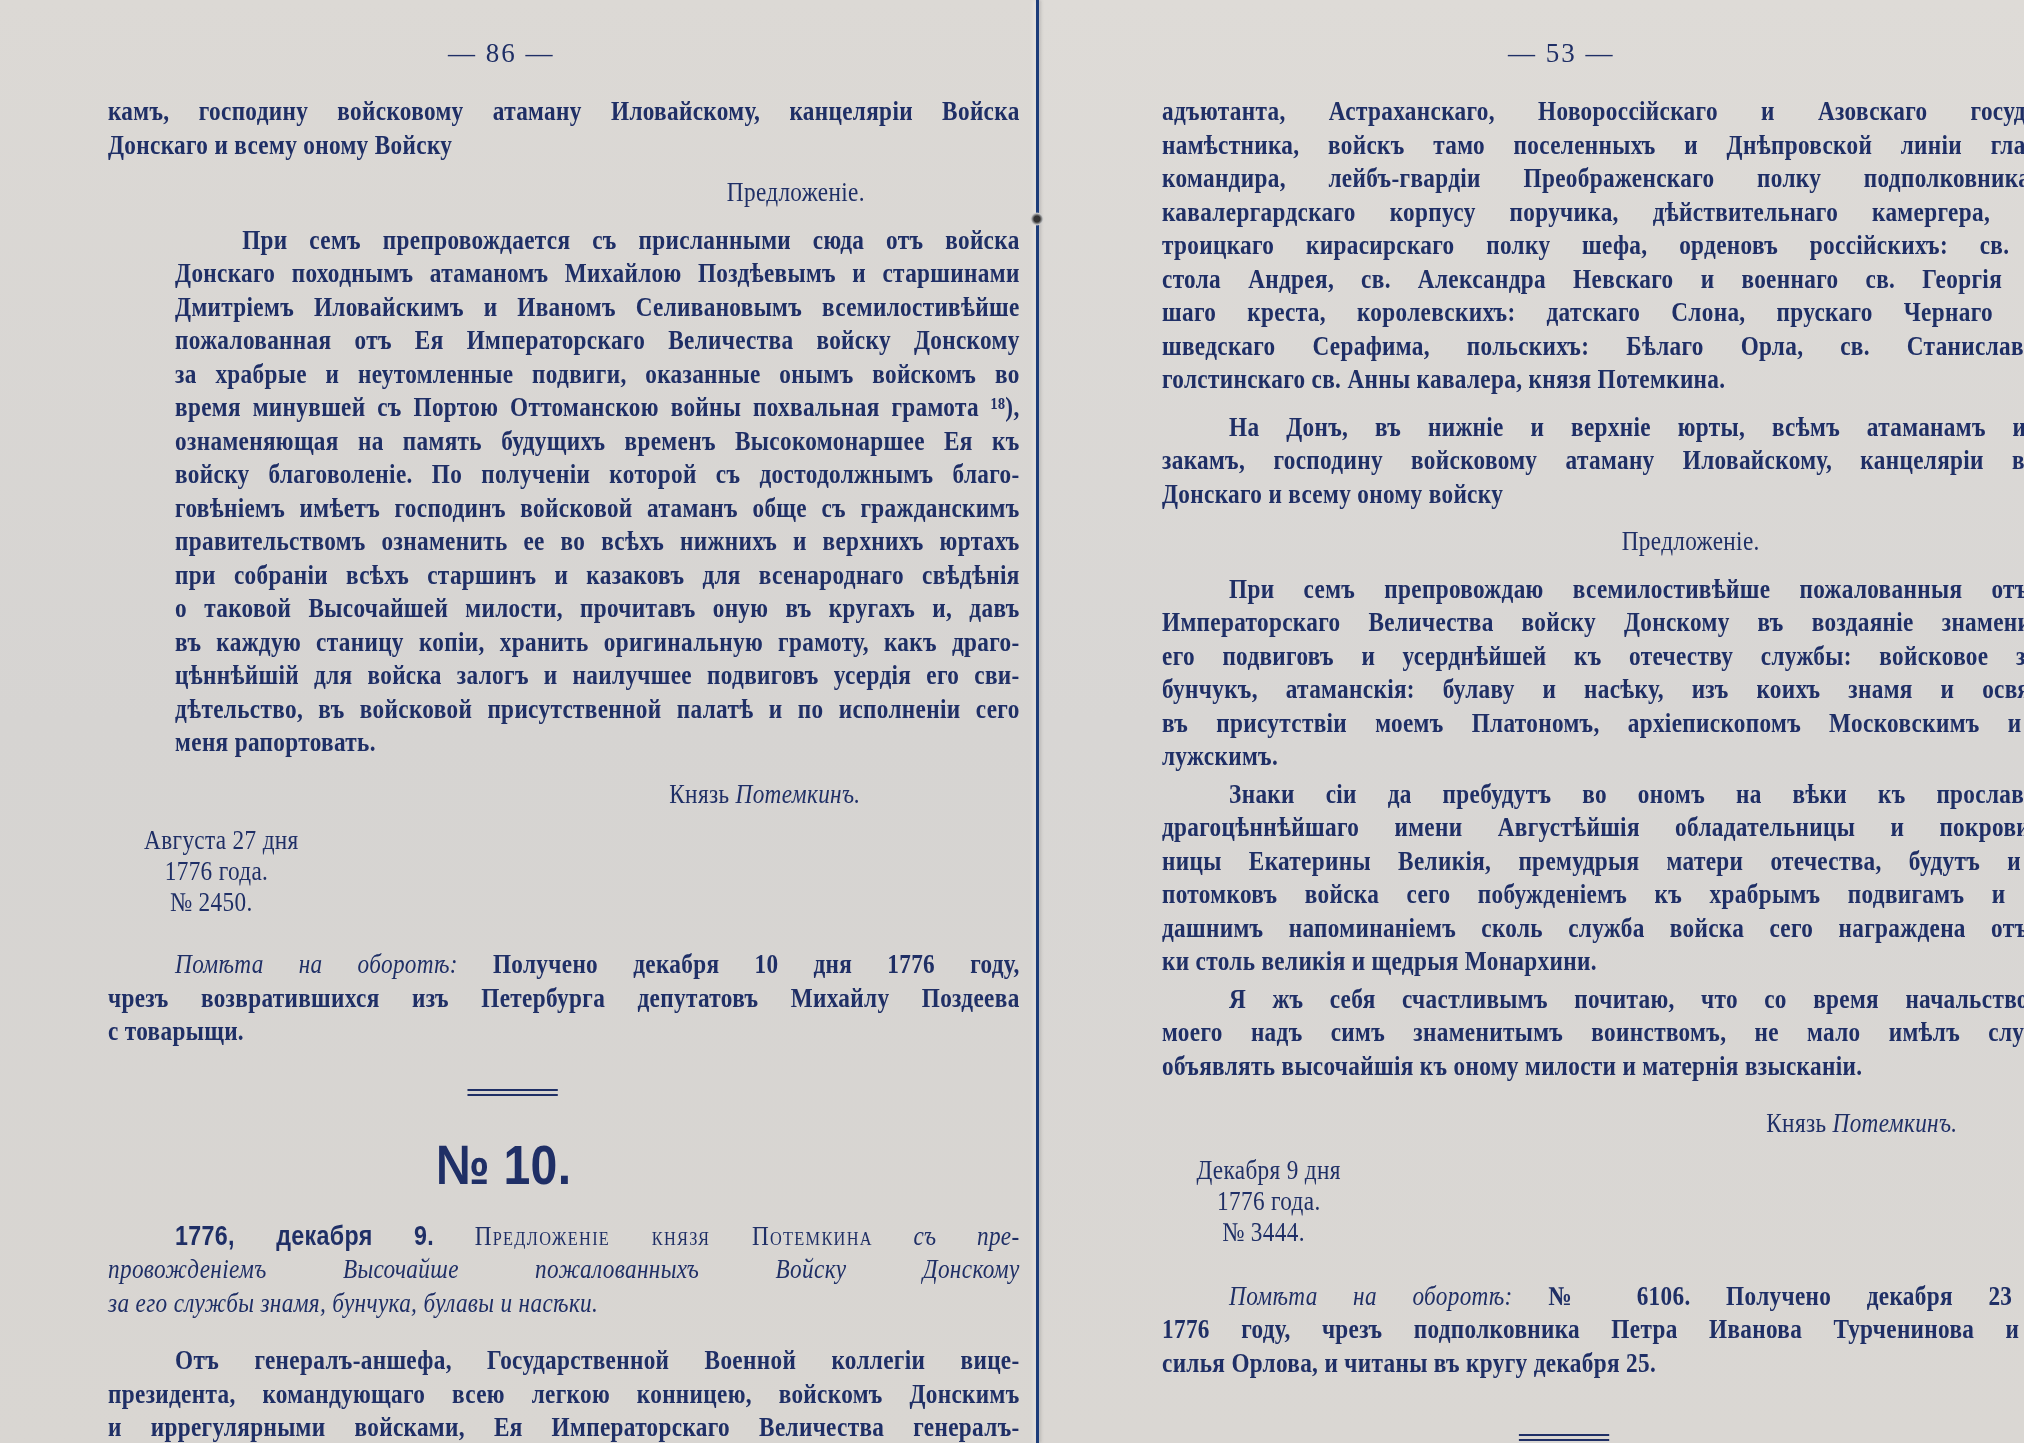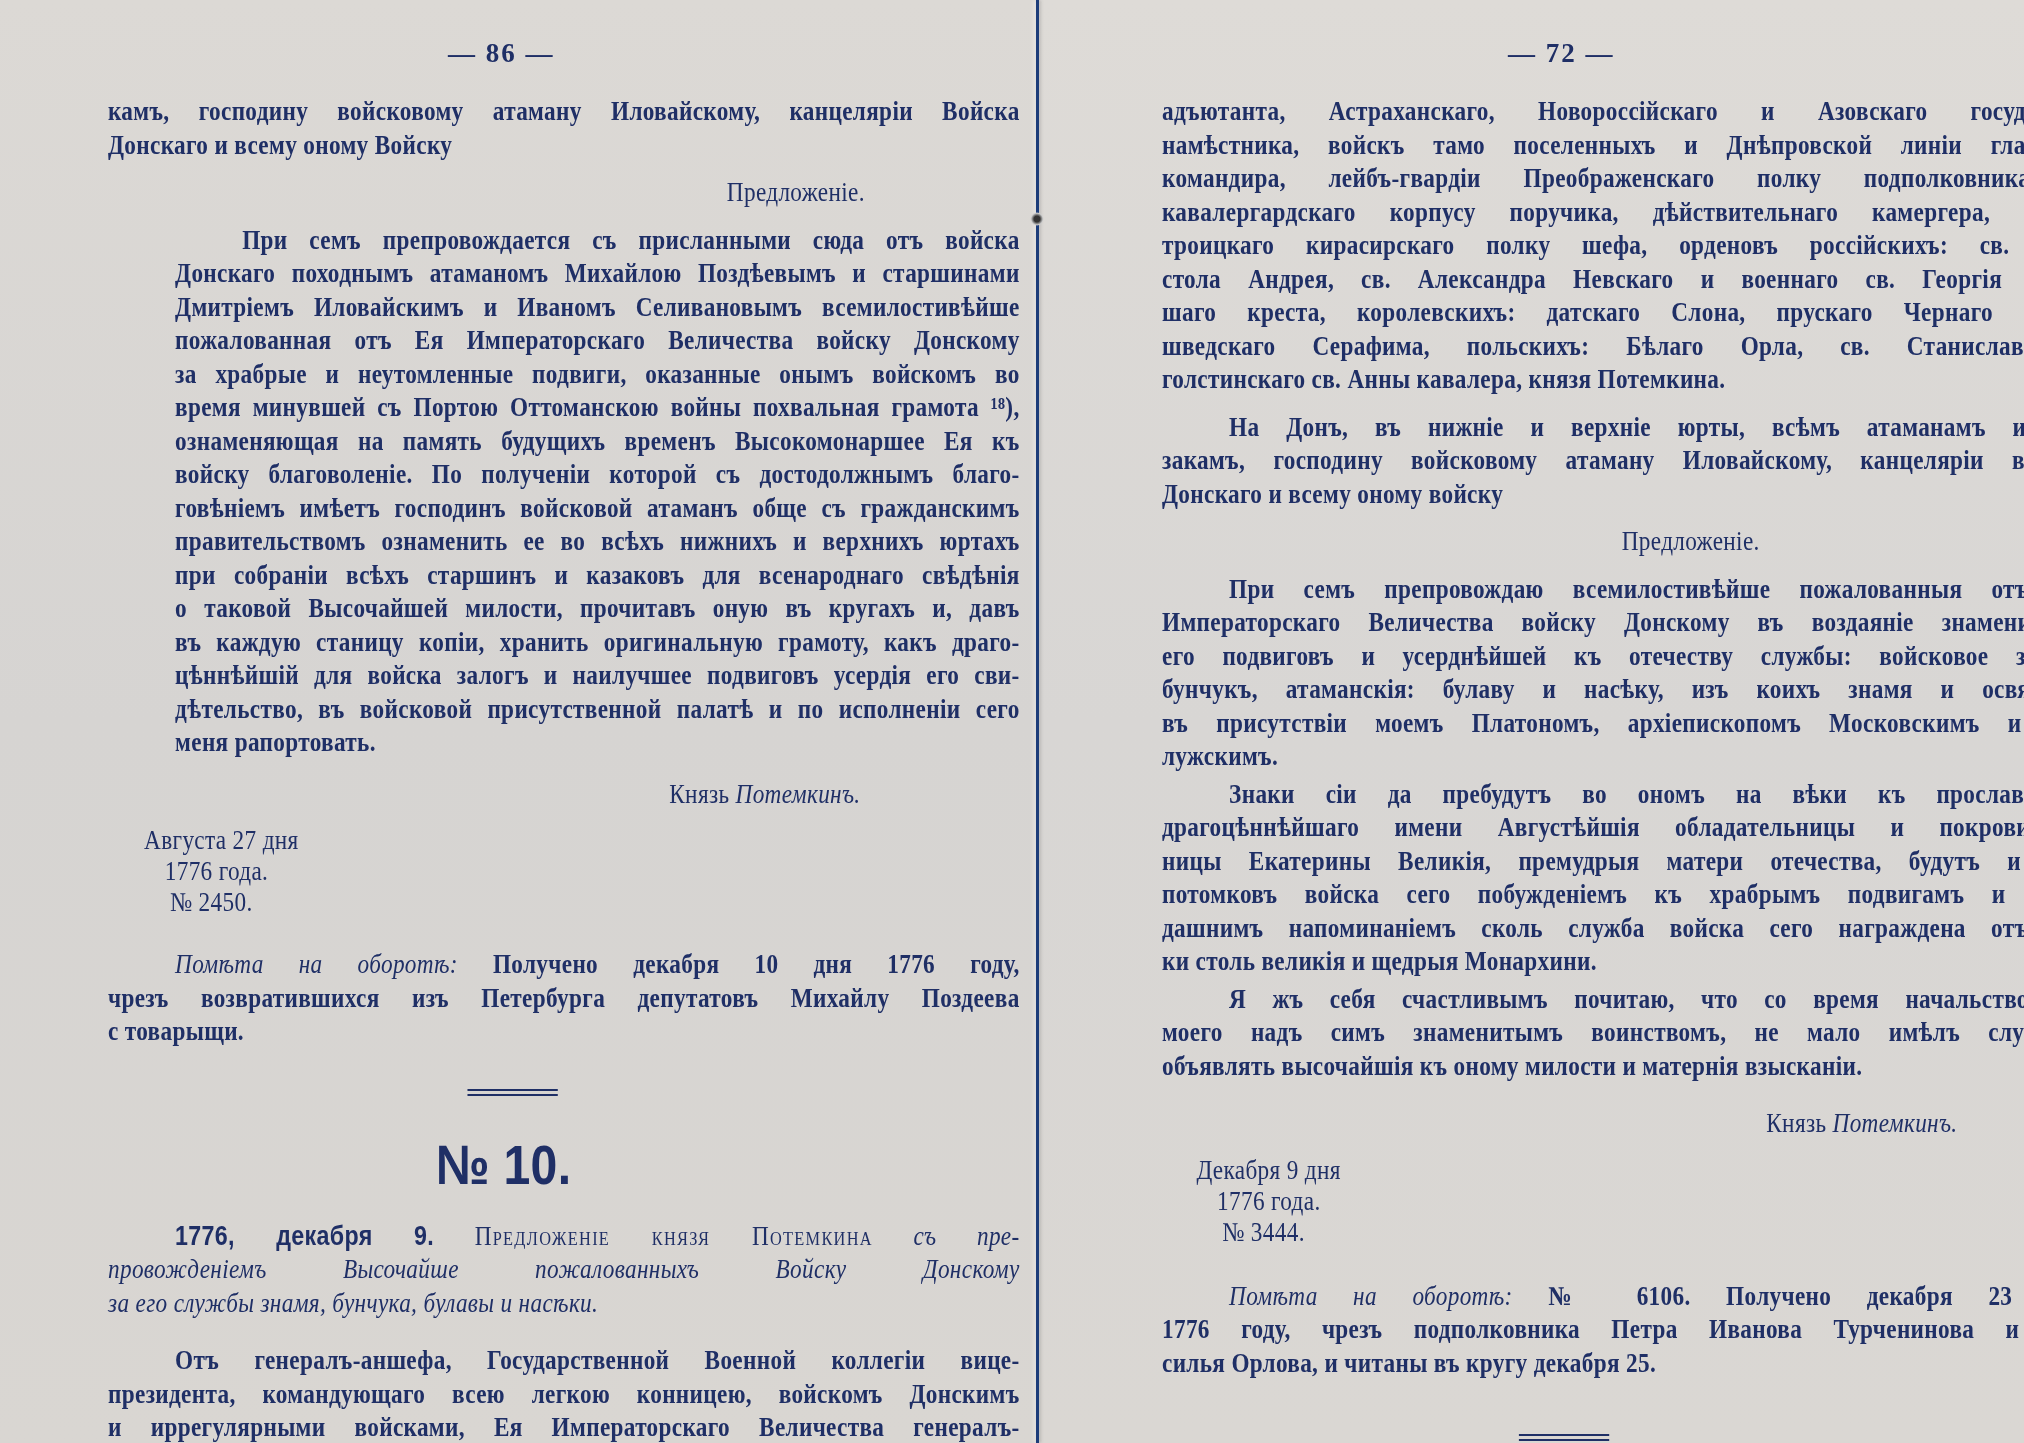--- a/index.html
+++ b/index.html
@@ -65,21 +65,21 @@
       font-weight: 700;
       transform: scaleX(0.86);
       transform-origin: left top;
     }
     .left-col { left: 108px; width: 1060px; }
     .right-col { left: 1162px; width: 1075px; }
     .page-number {
       position: absolute;
       font-size: 27px;
       top: 38px;
-      font-weight: 700;
+      font-weight: 400;
       letter-spacing: 2px;
     }
     .p {
       margin: 0;
       text-indent: 78px;
     }
     .center-head {
       text-align: right;
       padding-right: 375px;
       font-weight: 400;
@@ -198,21 +198,21 @@
     <span class="line last italic">за его службы знамя, бунчука, булавы и насѣки.</span>
   </div>
 
   <div style="margin-top:24px;">
     <span class="line" style="padding-left:78px;">Отъ генералъ-аншефа, Государственной Военной коллегіи вице-</span>
     <span class="line">президента, командующаго всею легкою конницею, войскомъ Донскимъ</span>
     <span class="line">и иррегулярными войсками, Ея Императорскаго Величества генералъ-</span>
   </div>
 </div>
 
-<div class="page-number" style="left:1508px;">— 72 —</div>
+<div class="page-number" style="left:1508px;">— 53 —</div>
 
 <div class="textblock right-col" style="top:95px;">
   <div>
     <span class="line">адъютанта, Астраханскаго, Новороссійскаго и Азовскаго государева</span>
     <span class="line">намѣстника, войскъ тамо поселенныхъ и Днѣпровской линіи главнаго</span>
     <span class="line">командира, лейбъ-гвардіи Преображенскаго полку подполковника и</span>
     <span class="line">кавалергардскаго корпусу поручика, дѣйствительнаго камергера, Ново-</span>
     <span class="line">троицкаго кирасирскаго полку шефа, орденовъ россійскихъ: св. апо-</span>
     <span class="line">стола Андрея, св. Александра Невскаго и военнаго св. Георгія боль-</span>
     <span class="line">шаго креста, королевскихъ: датскаго Слона, прускаго Чернаго Орла,</span>

